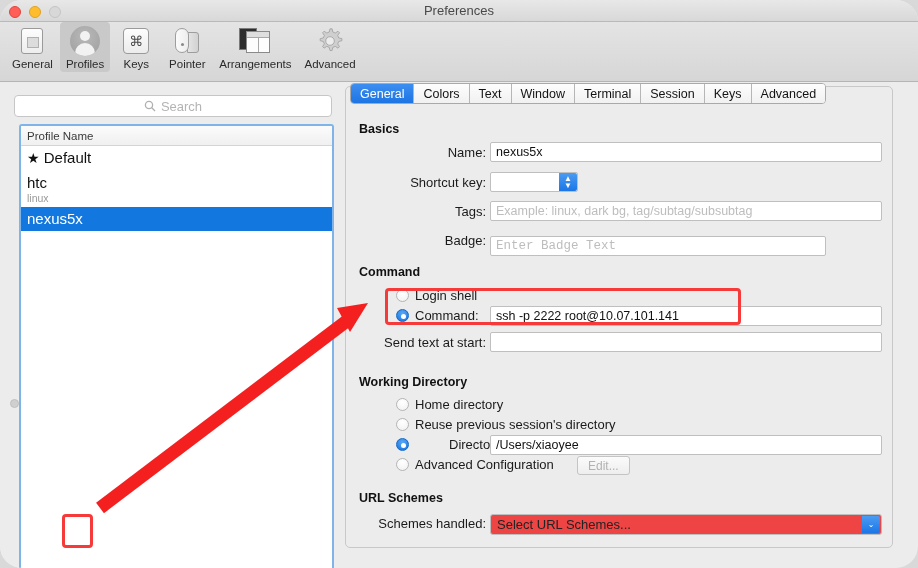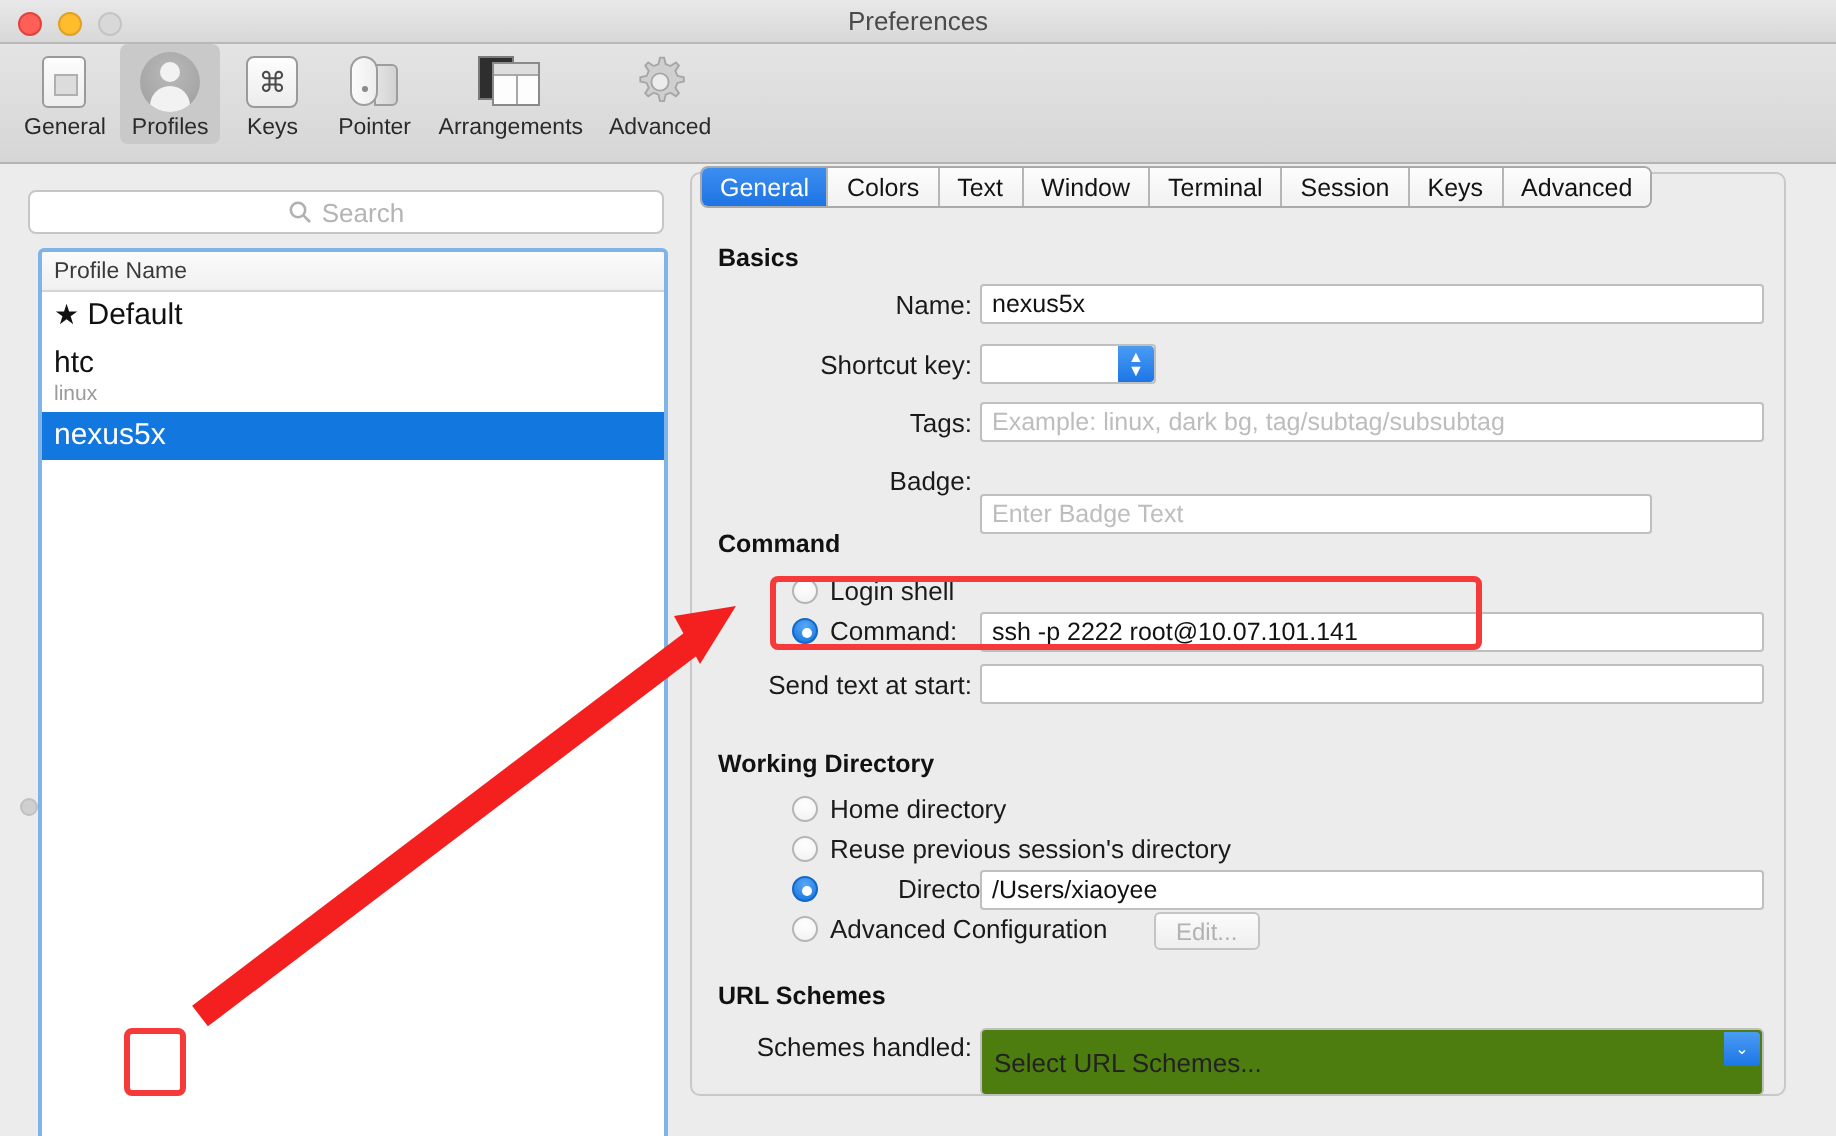--- a/index.html
+++ b/index.html
@@ -9,20 +9,21 @@
     background: #d9d9d9;
     overflow: hidden;
     -webkit-font-smoothing: antialiased;
   }
 
   #window {
     position: relative;
     width: 918px; height: 568px;
     background: #ececec;
     overflow: hidden;
+    border-radius: 22px;
   }
 
   
   #titlebar {
     position: absolute; top: 0; left: 0;
     width: 918px; height: 22px;
     background: linear-gradient(to bottom, #e8e8e8 0%, #d8d8d8 100%);
     border-bottom: 1px solid #b9b9b9;
   }
   .traffic {
@@ -275,23 +276,23 @@
     position: absolute;
     height: 19px; padding: 0 10px;
     border: 1px solid #c4c4c4; border-radius: 3px;
     background: linear-gradient(to bottom,#fbfbfb,#eeeeee);
     font-size: 12px; color: #b2b2b2;
     display: flex; align-items: center; justify-content: center;
   }
 
   .popup {
     position: absolute;
-    height: 34px;
+    height: 21px;
     border: 1px solid #bfbfbf; border-radius: 3px;
-    background: #4d7c0f;
+    background: #ef4444;
     display: flex; align-items: center;
     font-size: 13px; color: #222;
     padding-left: 6px;
   }
   .popup .caret {
     position: absolute; right: 1px; top: 1px;
     width: 18px; height: 17px;
     background: linear-gradient(to bottom,#4a9bf2,#1c76e6);
     border-radius: 0 2px 2px 0;
     display: flex; align-items: center; justify-content: center;
@@ -432,21 +433,21 @@
       <div class="arrows">
           <span>▲</span>
           <span>▼</span>
         </div>
     </div>
 
     <div class="field-label" style="left:45px; top:117px; width:95px;">Tags:</div>
     <div class="txtfield ph" style="left:144px; top:114px; width:392px;">Example: linux, dark bg, tag/subtag/subsubtag</div>
 
     <div class="field-label" style="left:45px; top:146px; width:95px;">Badge:</div>
-    <div class="txtfield ph" style="left:144px; top:160px; width:336px;">Enter Badge Text</div>
+    <div class="txtfield ph" style="left:144px; top:149px; width:336px;font-family:Liberation Mono, monospace;">Enter Badge Text</div>
 
     <div class="section-title" style="left:13px; top:178px;">Command</div>
 
     <div class="radio-row" style="left:50px; top:201px;">
       <span class="radio"></span>
       <span>Login shell</span>
     </div>
 
     <div class="radio-row" style="left:50px; top:221px;">
       <span class="radio on"></span>

